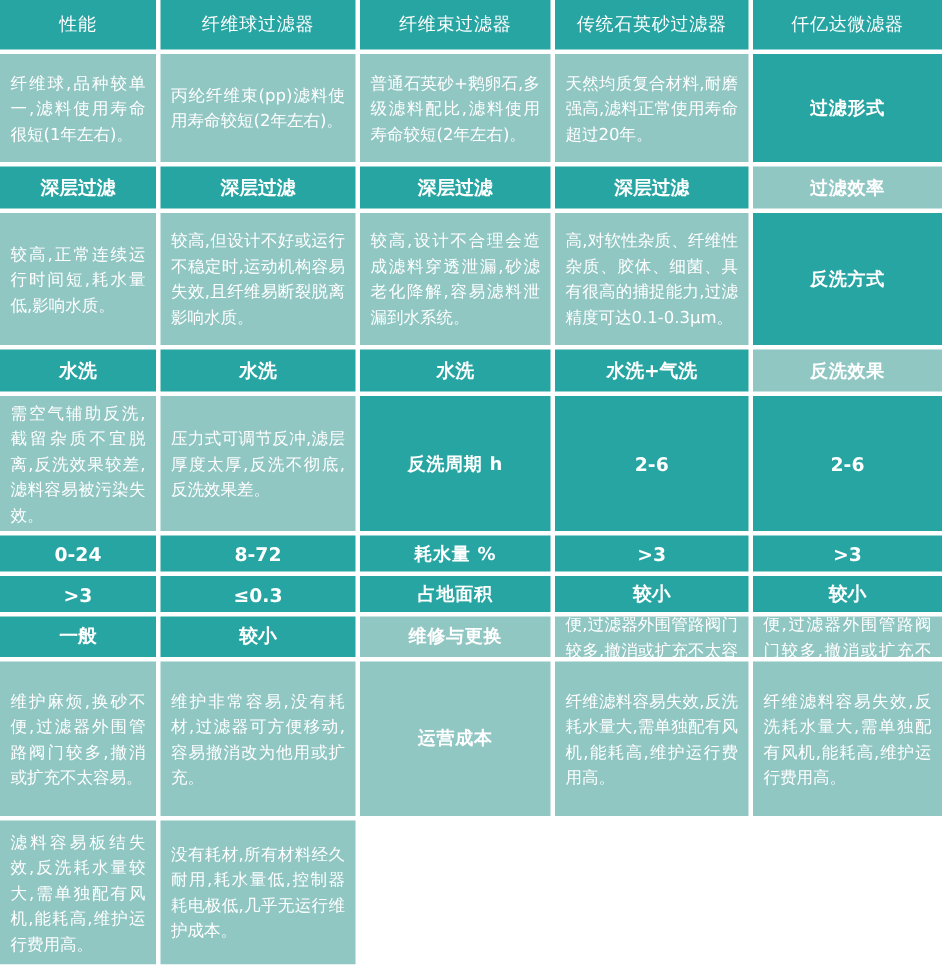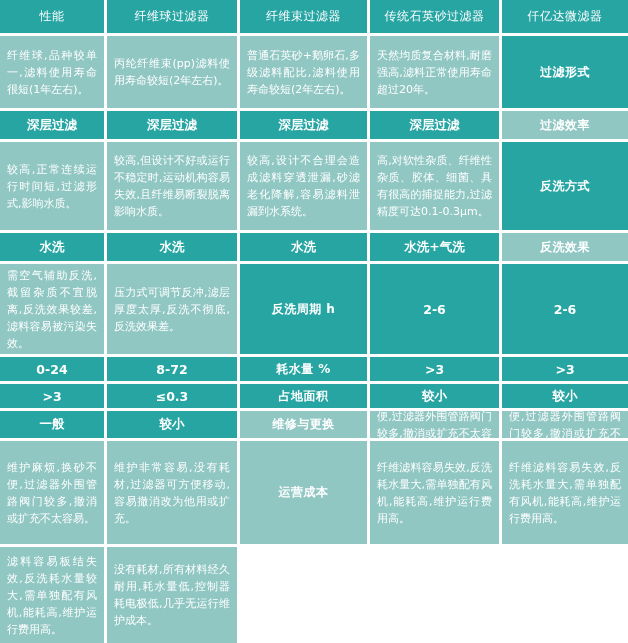--- a/index.html
+++ b/index.html
@@ -72,21 +72,21 @@
     </div>
 
   <div class="cell tone-dark row-label">过滤形式</div>
   <div class="cell tone-dark val">深层过滤</div>
   <div class="cell tone-dark val">深层过滤</div>
   <div class="cell tone-dark val">深层过滤</div>
   <div class="cell tone-dark val">深层过滤</div>
 
   <div class="cell tone-light row-label">过滤效率</div>
   <div class="cell tone-light para">
-      <span>较高,正常连续运行时间短,过滤形式,影响水质。</span>
+      <span>较高,正常连续运行时间短,耗水量低,影响水质。</span>
     </div>
   <div class="cell tone-light para">
       <span>较高,但设计不好或运行不稳定时,运动机构容易失效,且纤维易断裂脱离影响水质。</span>
     </div>
   <div class="cell tone-light para">
       <span>较高,设计不合理会造成滤料穿透泄漏,砂滤老化降解,容易滤料泄漏到水系统。</span>
     </div>
   <div class="cell tone-light para">
       <span>高,对软性杂质、纤维性杂质、胶体、细菌、具有很高的捕捉能力,过滤精度可达0.1-0.3μm。</span>
     </div>

